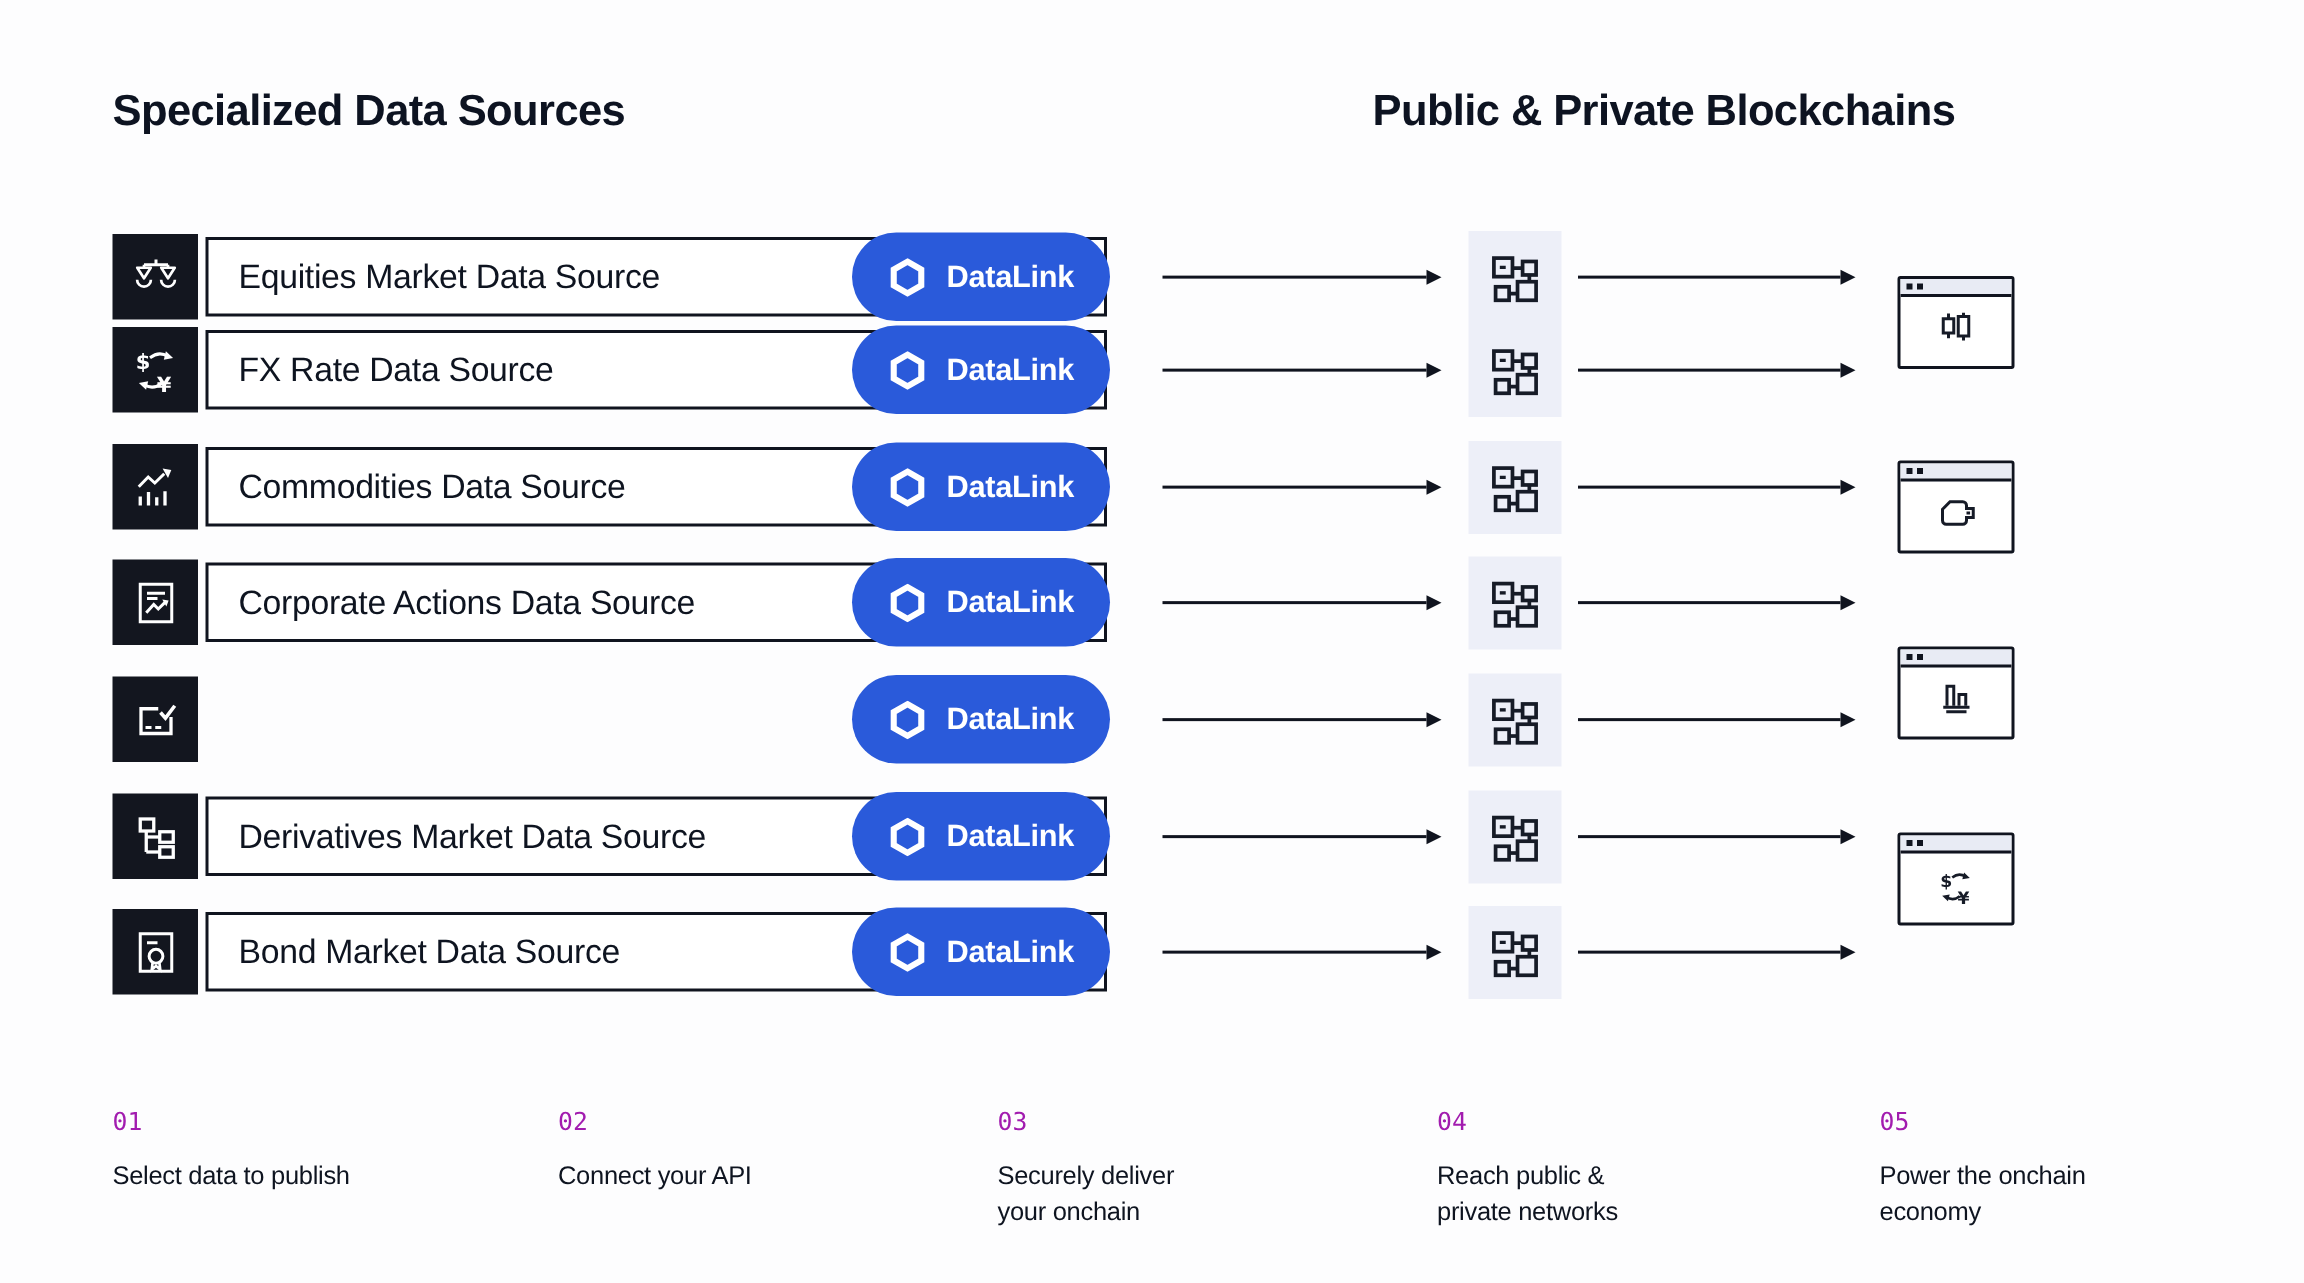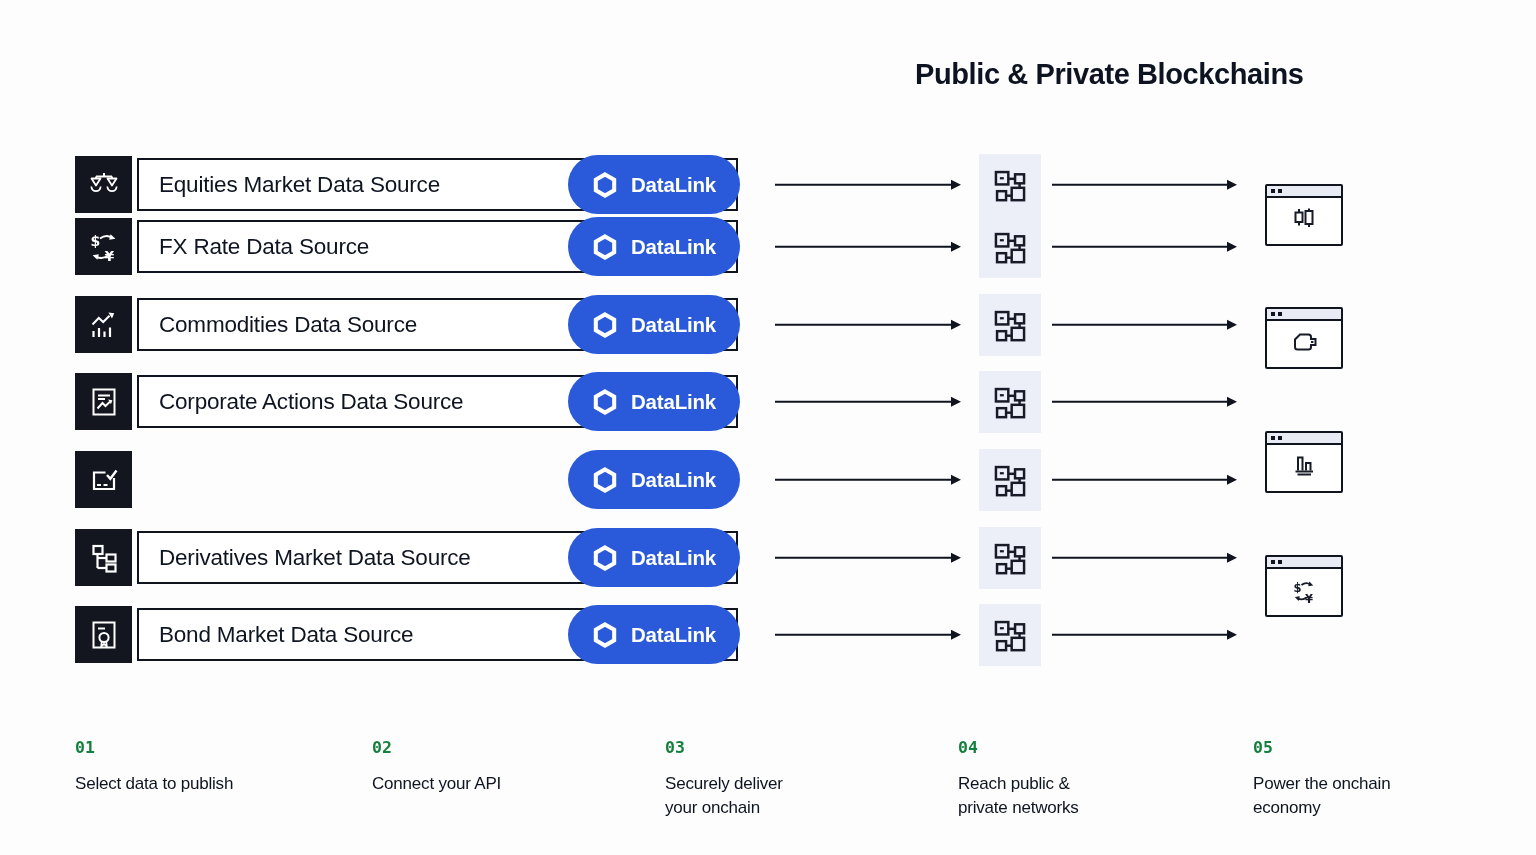--- a/index.html
+++ b/index.html
@@ -35,30 +35,31 @@
 
   .browser { position:absolute; left:1265px; width:78px; height:62px; border:2.5px solid #10141f;
              border-radius:2px; background:#ffffff; }
   .browser .bar { height:12px; background:#e8ebf4; border-bottom:2.5px solid #10141f;
                   display:flex; align-items:center; gap:2.5px; padding-left:4px; }
   .browser .dot { width:4px; height:4px; background:#10141f; }
   .browser .content { height:43px; display:flex; align-items:center; justify-content:center; }
 
   .steps { position:absolute; top:738px; left:0; width:1536px; height:110px; }
   .step { position:absolute; top:0; width:272px; display:flex; flex-direction:column; gap:15px; }
-  .step .num { font-family:"DejaVu Sans Mono","Liberation Mono",monospace; font-size:16.5px; font-weight:bold; color:#15803d; }
+  .step .num { font-family:"DejaVu Sans Mono","Liberation Mono",monospace; font-size:16.5px; font-weight:normal; color:#a21caf; }
   .step .lbl { font-size:17px; line-height:1.4; color:#0e1420; font-weight:500; white-space:pre-line; letter-spacing:-0.2px; }
 
   svg { display:block; }
 </style>
 </head>
 <body>
 
 <div class="canvas">
 
+  <div class="heading left">Specialized Data Sources</div>
   <div class="heading right">Public &amp; Private Blockchains</div>
 
   <div class="flow-row" style="top:156px;">
     <div class="source-pill">
       <div class="icon-box">
         <svg viewBox="0 0 32 32" width="32" height="32" fill="none" stroke="#fff">
           <path d="M8 7.5 H24" stroke-width="2"></path>
             <path d="M16 4 V7.5" stroke-width="2"></path>
           <path d="M8 7.5 V9.5 M24 7.5 V9.5" stroke-width="1.8"></path>
           <path d="M3.5 9.5 H12.5 L8 16.5 Z" stroke-width="1.8" stroke-linejoin="round"></path>

